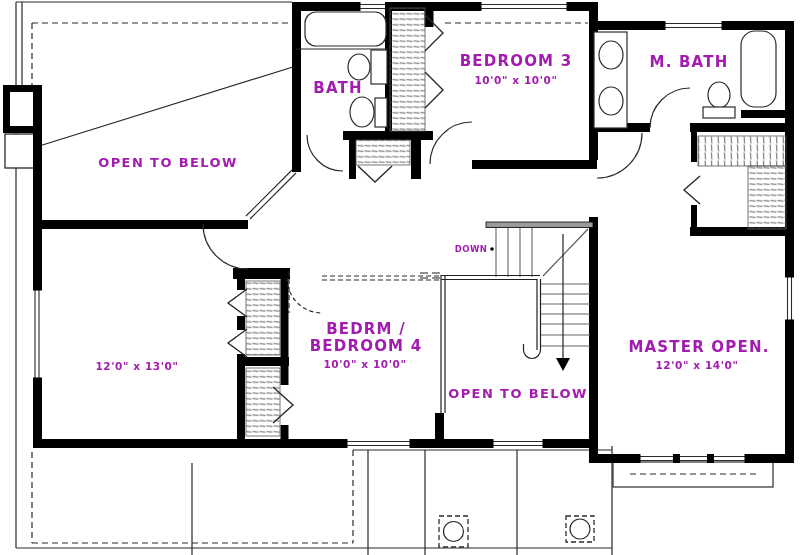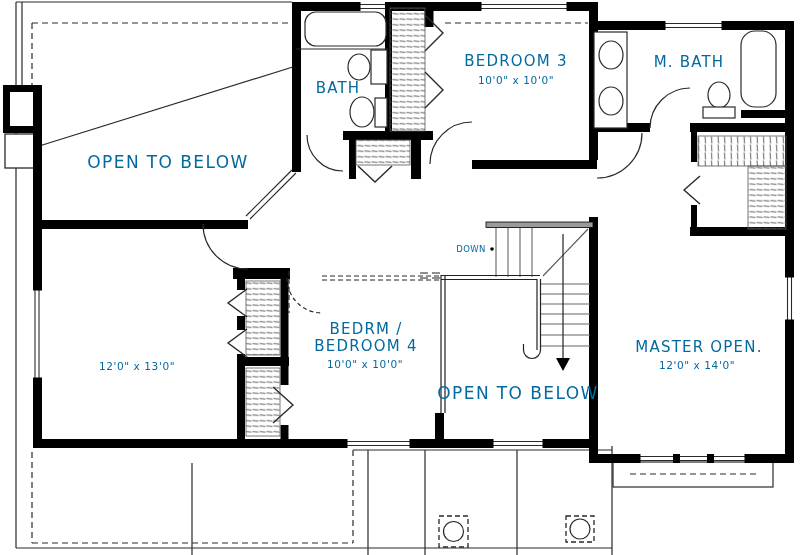--- a/index.html
+++ b/index.html
@@ -1,23 +1,23 @@
 <!DOCTYPE html>
 <html><head>
 <meta charset="utf-8">
 <style>
   html,body{margin:0;padding:0;background:#fff;}
   #plan{position:relative;width:800px;height:555px;background:#ffffff;overflow:hidden;
         font-family:"DejaVu Sans",sans-serif;}
   #plan svg{position:absolute;left:0;top:0;}
   .lbl{position:absolute;transform:translate(-50%,-50%);white-space:nowrap;
-       font-weight:normal;color:#0369a1;letter-spacing:1.2px;}
+       font-weight:bold;color:#a21caf;letter-spacing:1.2px;}
   .room{font-size:15px;}
   .dims{font-size:10.5px;letter-spacing:0.6px;}
-  .open{font-size:17px;letter-spacing:1.4px;}
+  .open{font-size:13px;letter-spacing:1.4px;}
   .tiny{font-size:8.5px;letter-spacing:0.4px;text-align:center;}
 </style>
 </head>
 <body>
 
 <div id="plan">
   <svg width="800" height="555" viewBox="0 0 800 555">
     <defs>
       <pattern id="hatchH" width="7" height="5.5" patternUnits="userSpaceOnUse">
         <line x1="0.5" y1="2.5" x2="6.5" y2="3" stroke="#4a4a4a" stroke-width="0.9"></line>

